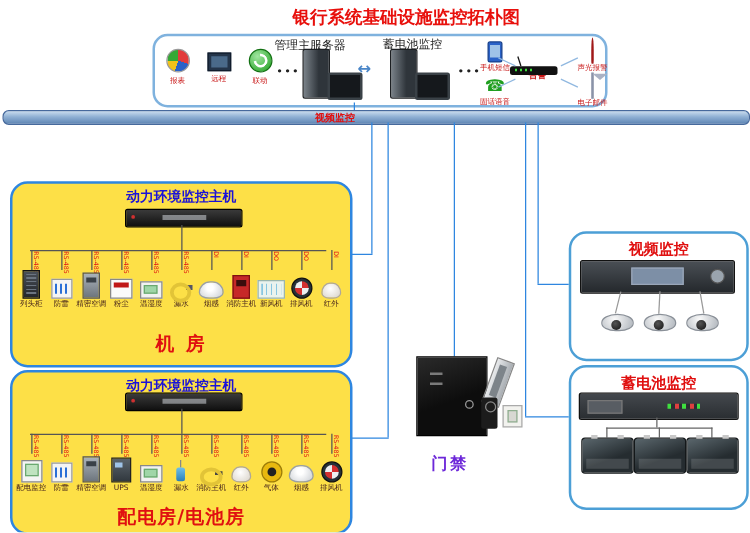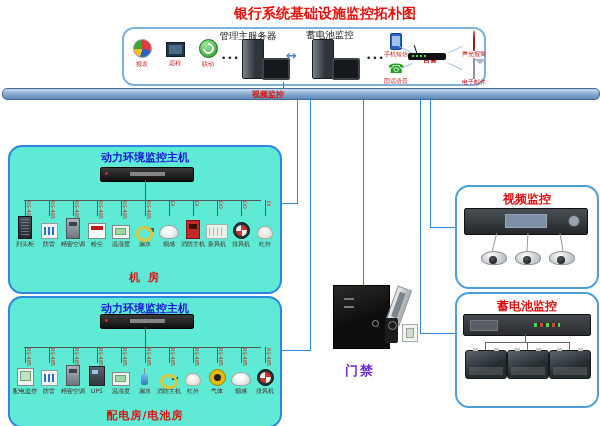--- a/index.html
+++ b/index.html
@@ -53,21 +53,21 @@
   
   .bus{position:absolute;left:2px;top:88px;width:596px;height:10px;border-radius:5px;
     background:linear-gradient(180deg,#c9dcee,#8fb0d4 45%,#5f86b4);border:1px solid #46699c;}
   .buslabel{position:absolute;left:223px;top:89px;width:90px;text-align:center;
     font-size:8px;font-weight:bold;color:#e01010;z-index:3;}
 
   
   .blueline{position:absolute;background:#2e86e0;}
 
   
-  .roombox{position:absolute;left:8px;width:270px;background:#5eead4;
+  .roombox{position:absolute;left:8px;width:270px;background:#fde047;
     border:2px solid #2e86e0;border-radius:14px;}
   .box1{top:145px;height:145px;}
   .box2{top:296px;height:128px;}
   .boxtitle{position:absolute;top:3px;left:0;right:0;text-align:center;
     font-size:11px;font-weight:bold;color:#1a12d8;}
   .rack{position:absolute;left:90px;width:92px;height:13px;border-radius:2px;
     background:linear-gradient(180deg,#3a3a3a,#101010);border:1px solid #000;}
   .rack::after{content:"";position:absolute;left:32%;top:4px;width:38%;height:4px;background:#cfd4d8;opacity:.55;}
   .rack::before{content:"";position:absolute;left:4px;top:4px;width:3px;height:3px;background:#d03030;border-radius:50%;}
   .box1 .rack{top:20px;} .box2 .rack{top:16px;}
@@ -77,21 +77,21 @@
   .box1 .hline{top:53px;} .box2 .hline{top:49px;}
   .devrow{position:absolute;left:3px;right:3px;display:flex;}
   .box1 .devrow{top:53px;} .box2 .devrow{top:49px;}
   .dev{flex:1;display:flex;flex-direction:column;align-items:center;min-width:0;}
   .drop{width:1px;height:16px;background:#555;position:relative;}
   .linelab{position:absolute;left:1px;top:1px;writing-mode:vertical-rl;
     font-size:5px;line-height:1;color:#e01010;white-space:nowrap;}
   .icw{height:23px;display:flex;align-items:flex-end;justify-content:center;}
   .devlabel{font-size:6px;color:#46241c;text-align:center;white-space:nowrap;line-height:1.2;margin-top:1px;}
   .roomlabel{position:absolute;left:0;right:0;text-align:center;color:#e01010;
-    font-weight:bold;font-size:11px;letter-spacing:2px;}
+    font-weight:bold;font-size:15px;letter-spacing:2px;}
   .box1 .roomlabel{bottom:7px;} .box2 .roomlabel{bottom:3px;letter-spacing:1px;}
 
   
   .ic{display:block;position:relative;}
   .ic-cabinet{width:12px;height:21px;background:linear-gradient(180deg,#4a5058,#23262b);border:1px solid #111;}
   .ic-cabinet::after{content:"";position:absolute;left:2px;top:2px;right:2px;bottom:2px;
     background:repeating-linear-gradient(180deg,#6b7480 0 1px,transparent 1px 3px);}
   .ic-breaker{width:15px;height:14px;background:#f4f4f4;border:1px solid #999;}
   .ic-breaker::after{content:"";position:absolute;left:2px;top:3px;width:11px;height:8px;
     background:repeating-linear-gradient(90deg,#2a6fd6 0 2px,#f4f4f4 2px 4px);}

